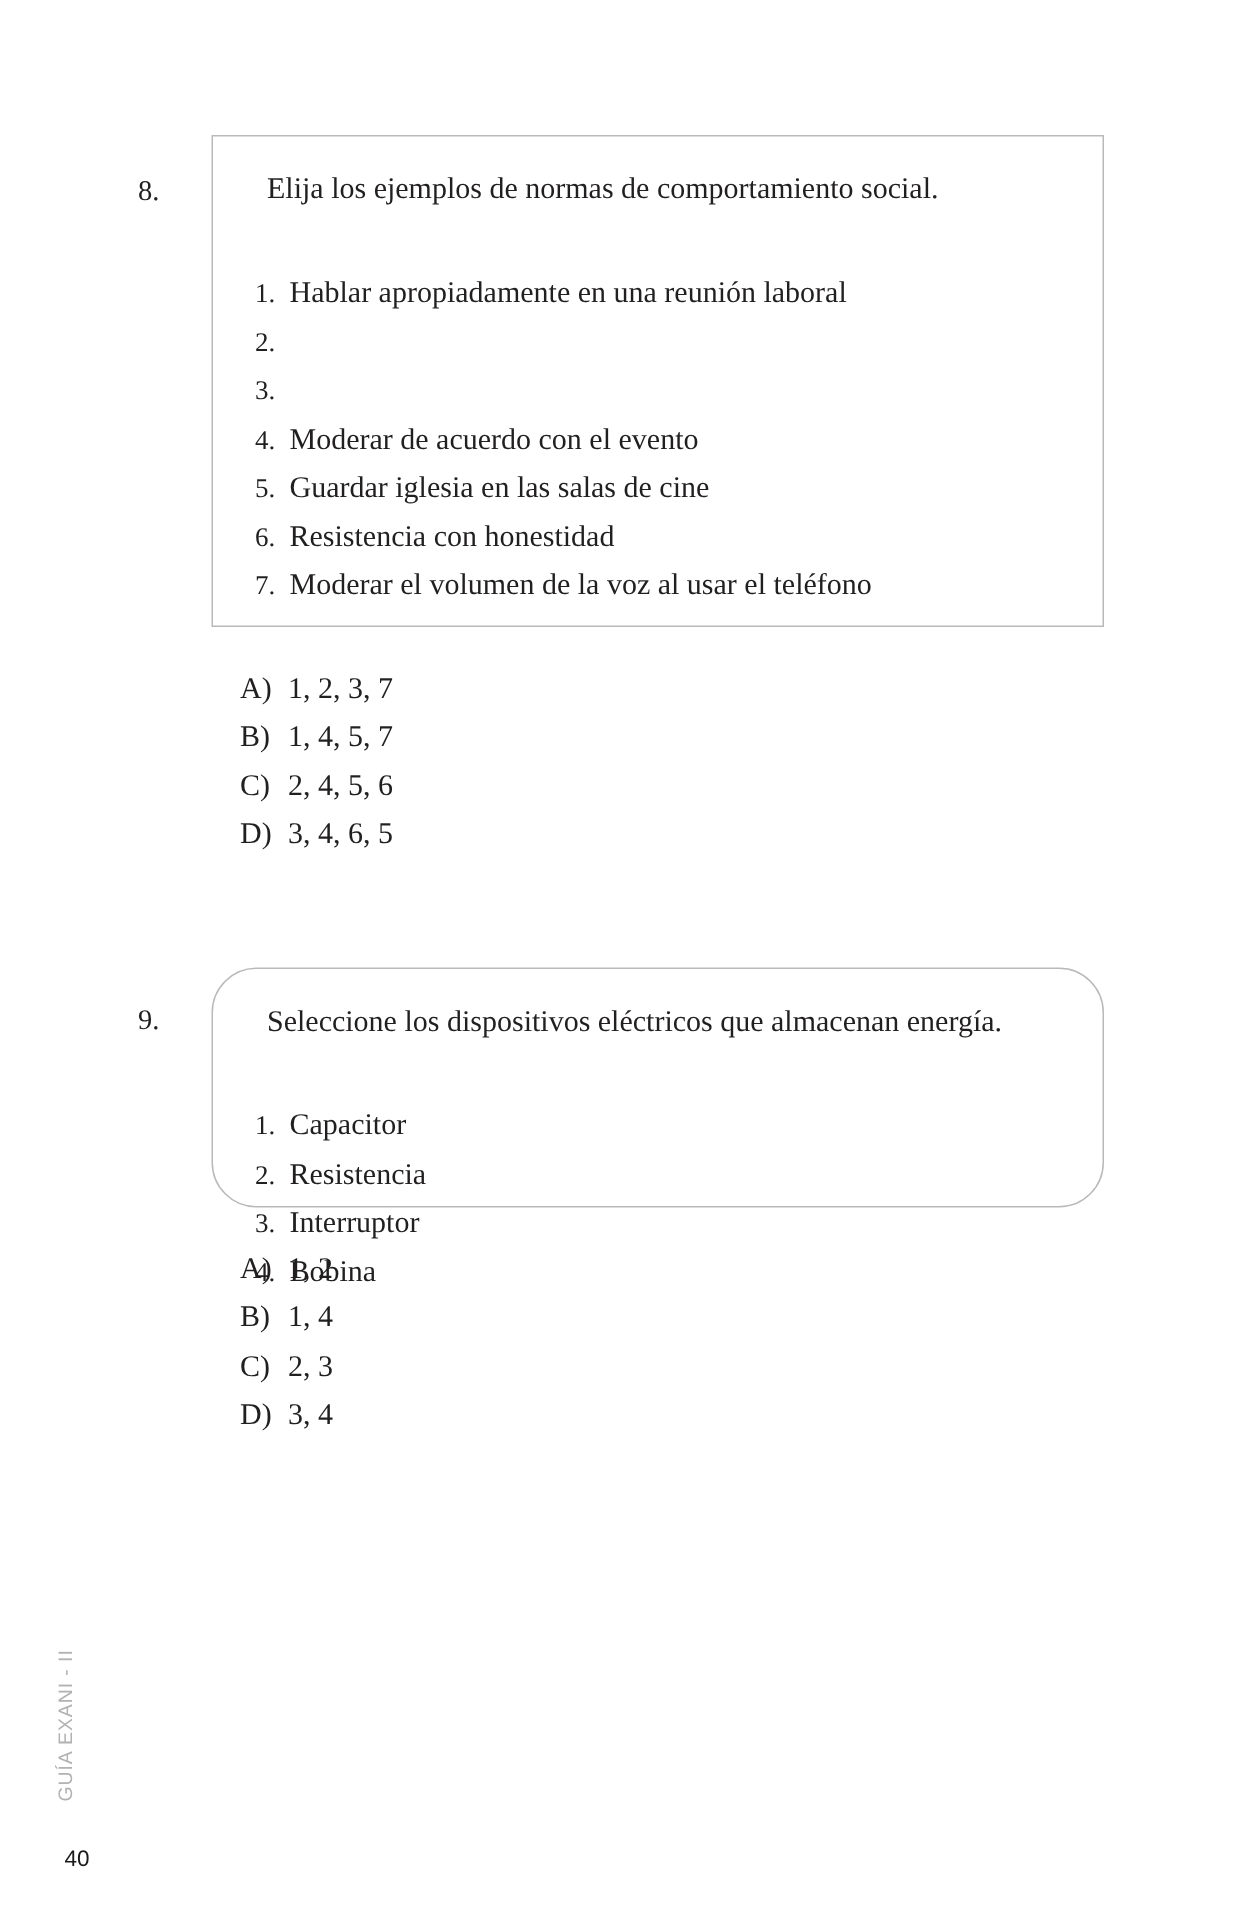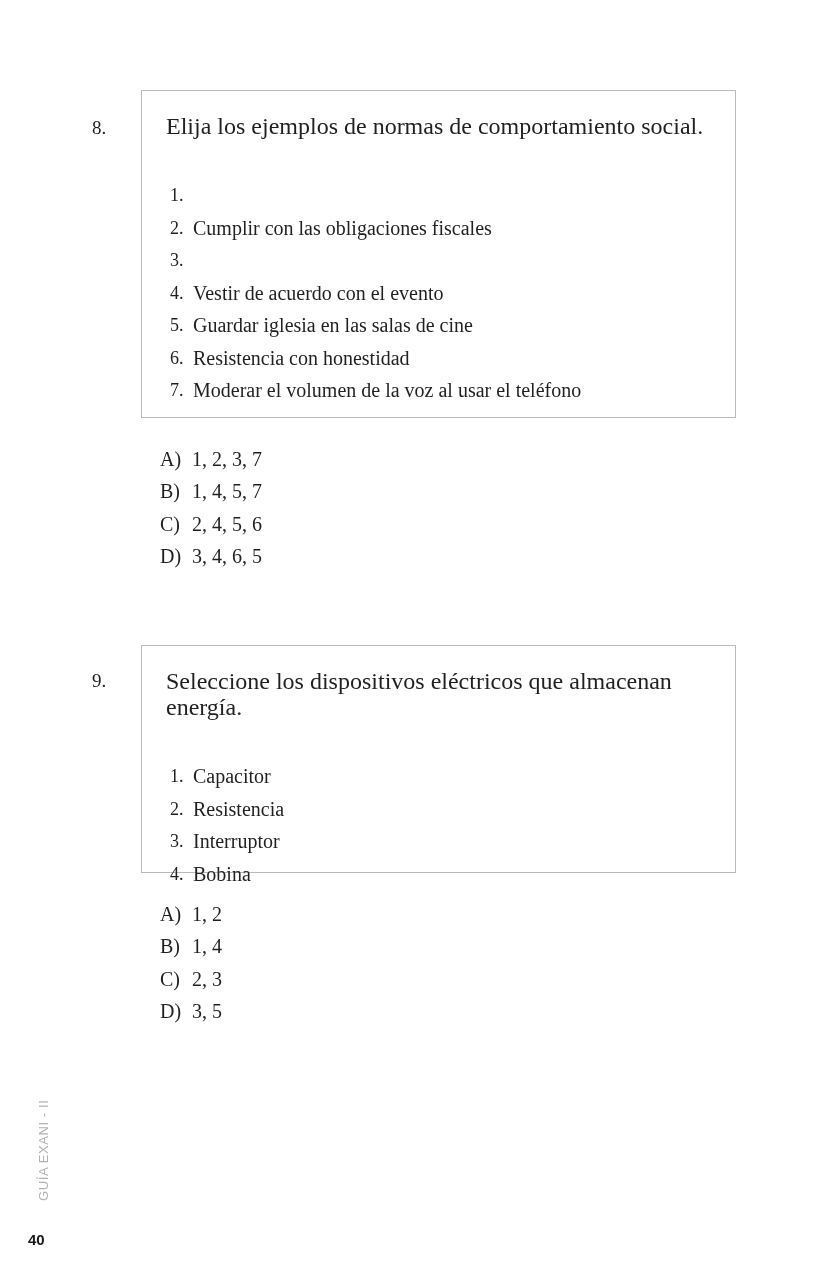--- a/index.html
+++ b/index.html
@@ -30,22 +30,22 @@
   }
   .qbox {
     box-sizing: border-box;
     margin-left: 141px;
     width: 595px;
     border: 1px solid #b9b9b9;
     padding: 22px 20px 12px 20px;
     background: #ffffff;
   }
   .stem {
-    margin: 0 0 40px 4px;
-    font-size: 24px;
+    margin: 0 0 40px 16px;
+    font-size: 20px;
     line-height: 26px;
   }
   .numlist {
     margin: 0;
     padding: 0;
     list-style: none;
   }
   .numlist li {
     display: flex;
     font-size: 20px;
@@ -76,57 +76,57 @@
     transform-origin: 0 0;
     transform: rotate(-90deg);
     font-family: "Liberation Sans", sans-serif;
     font-size: 13px;
     letter-spacing: 0.6px;
     color: #b2b2b2;
     white-space: nowrap;
   }
   .page-number {
     position: absolute;
-    left: 28px;
+    left: 43px;
     top: 1231px;
     font-family: "Liberation Sans", sans-serif;
     font-size: 15px;
-    font-weight: bold;
+    font-weight: normal;
     color: #1a1a1a;
   }
   .q8 { top: 90px; }
   .q8 .qnum { top: 25px; }
   .q8 .qbox { height: 328px; }
   .q9 { top: 645px; }
   .q9 .qnum { top: 23px; }
-  .q9 .qbox { height: 228px; }
+  .q9 .qbox { height: 160px; border-radius: 30px; }
 </style>
 </head>
 <body>
 
 <div class="page">
 
   <section class="question q8">
     <div class="qnum">8.</div>
     <div class="qbox">
       <p class="stem">Elija los ejemplos de normas de comportamiento social.</p>
       <ol class="numlist">
         <li>
           <span class="li-num">1.</span>
+          <span class="li-text">Hablar apropiadamente en una reunión laboral</span>
         </li>
         <li>
           <span class="li-num">2.</span>
-          <span class="li-text">Cumplir con las obligaciones fiscales</span>
         </li>
         <li>
           <span class="li-num">3.</span>
         </li>
         <li>
           <span class="li-num">4.</span>
-          <span class="li-text">Vestir de acuerdo con el evento</span>
+          <span class="li-text">Moderar de acuerdo con el evento</span>
         </li>
         <li>
           <span class="li-num">5.</span>
           <span class="li-text">Guardar iglesia en las salas de cine</span>
         </li>
         <li>
           <span class="li-num">6.</span>
           <span class="li-text">Resistencia con honestidad</span>
         </li>
         <li>
@@ -186,21 +186,21 @@
       <div class="option">
         <span class="opt-letter">B)</span>
         <span class="opt-text">1, 4</span>
       </div>
       <div class="option">
         <span class="opt-letter">C)</span>
         <span class="opt-text">2, 3</span>
       </div>
       <div class="option">
         <span class="opt-letter">D)</span>
-        <span class="opt-text">3, 5</span>
+        <span class="opt-text">3, 4</span>
       </div>
     </div>
   </section>
 
   <div class="sidebar-label">GUÍA EXANI - II</div>
 
   <div class="page-number">40</div>
 
 </div>
 

